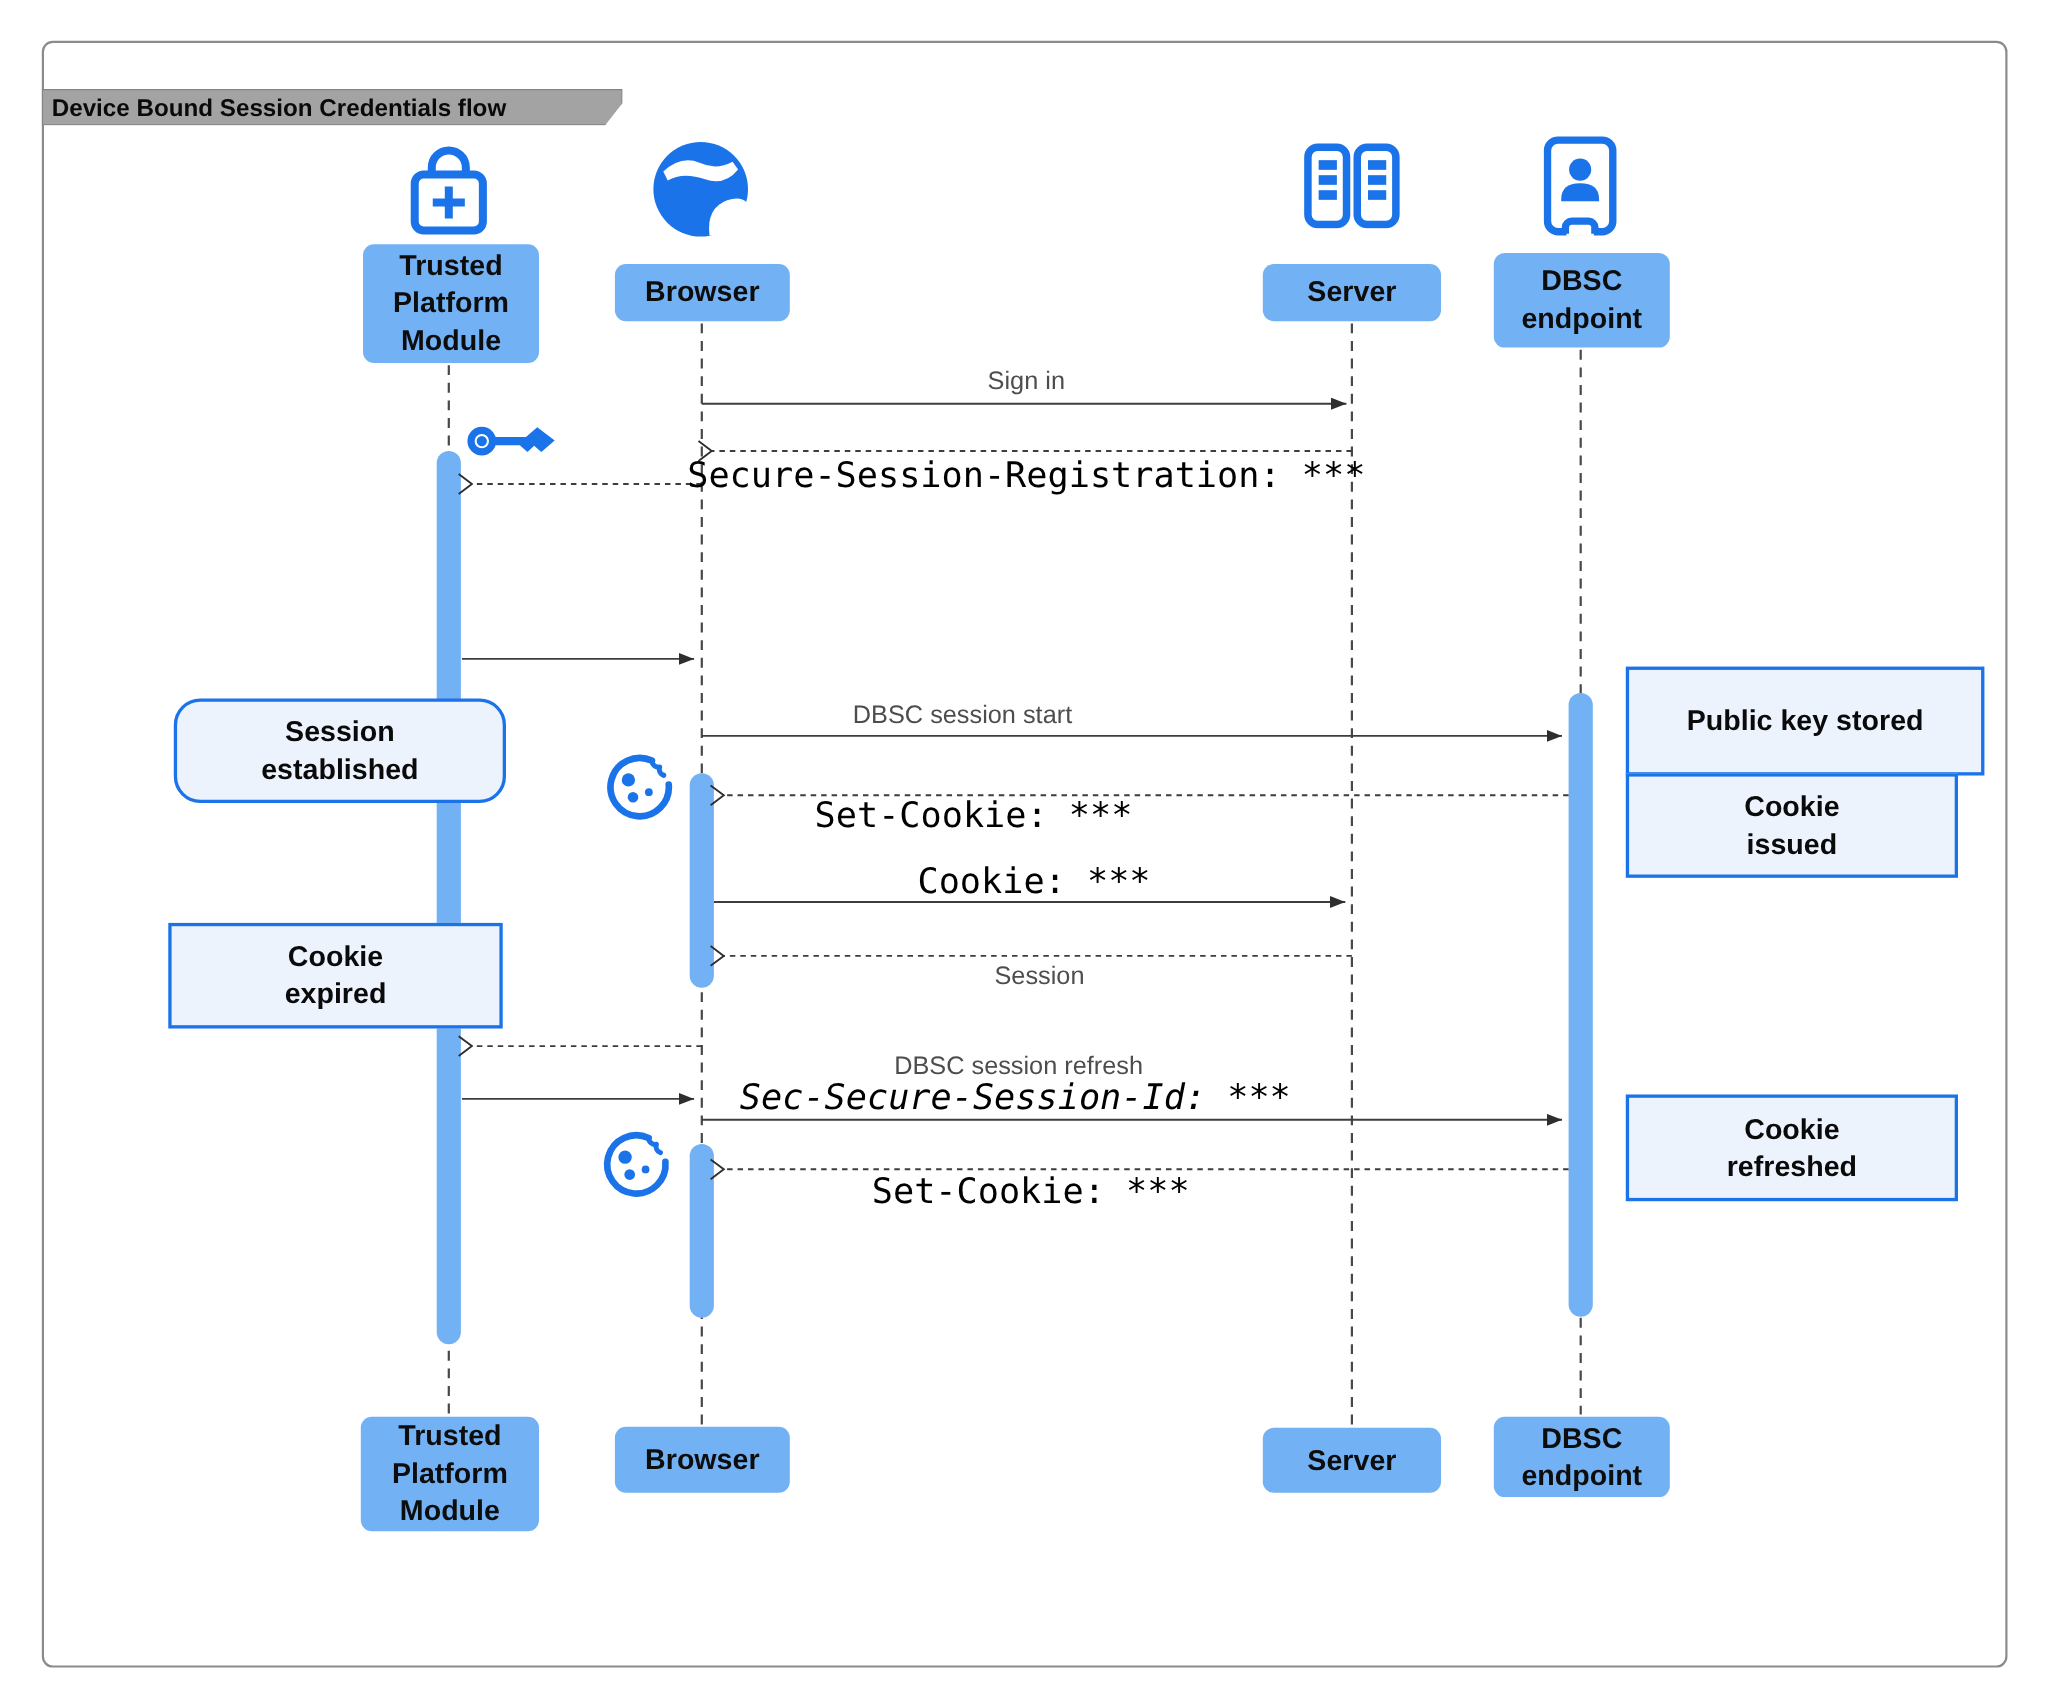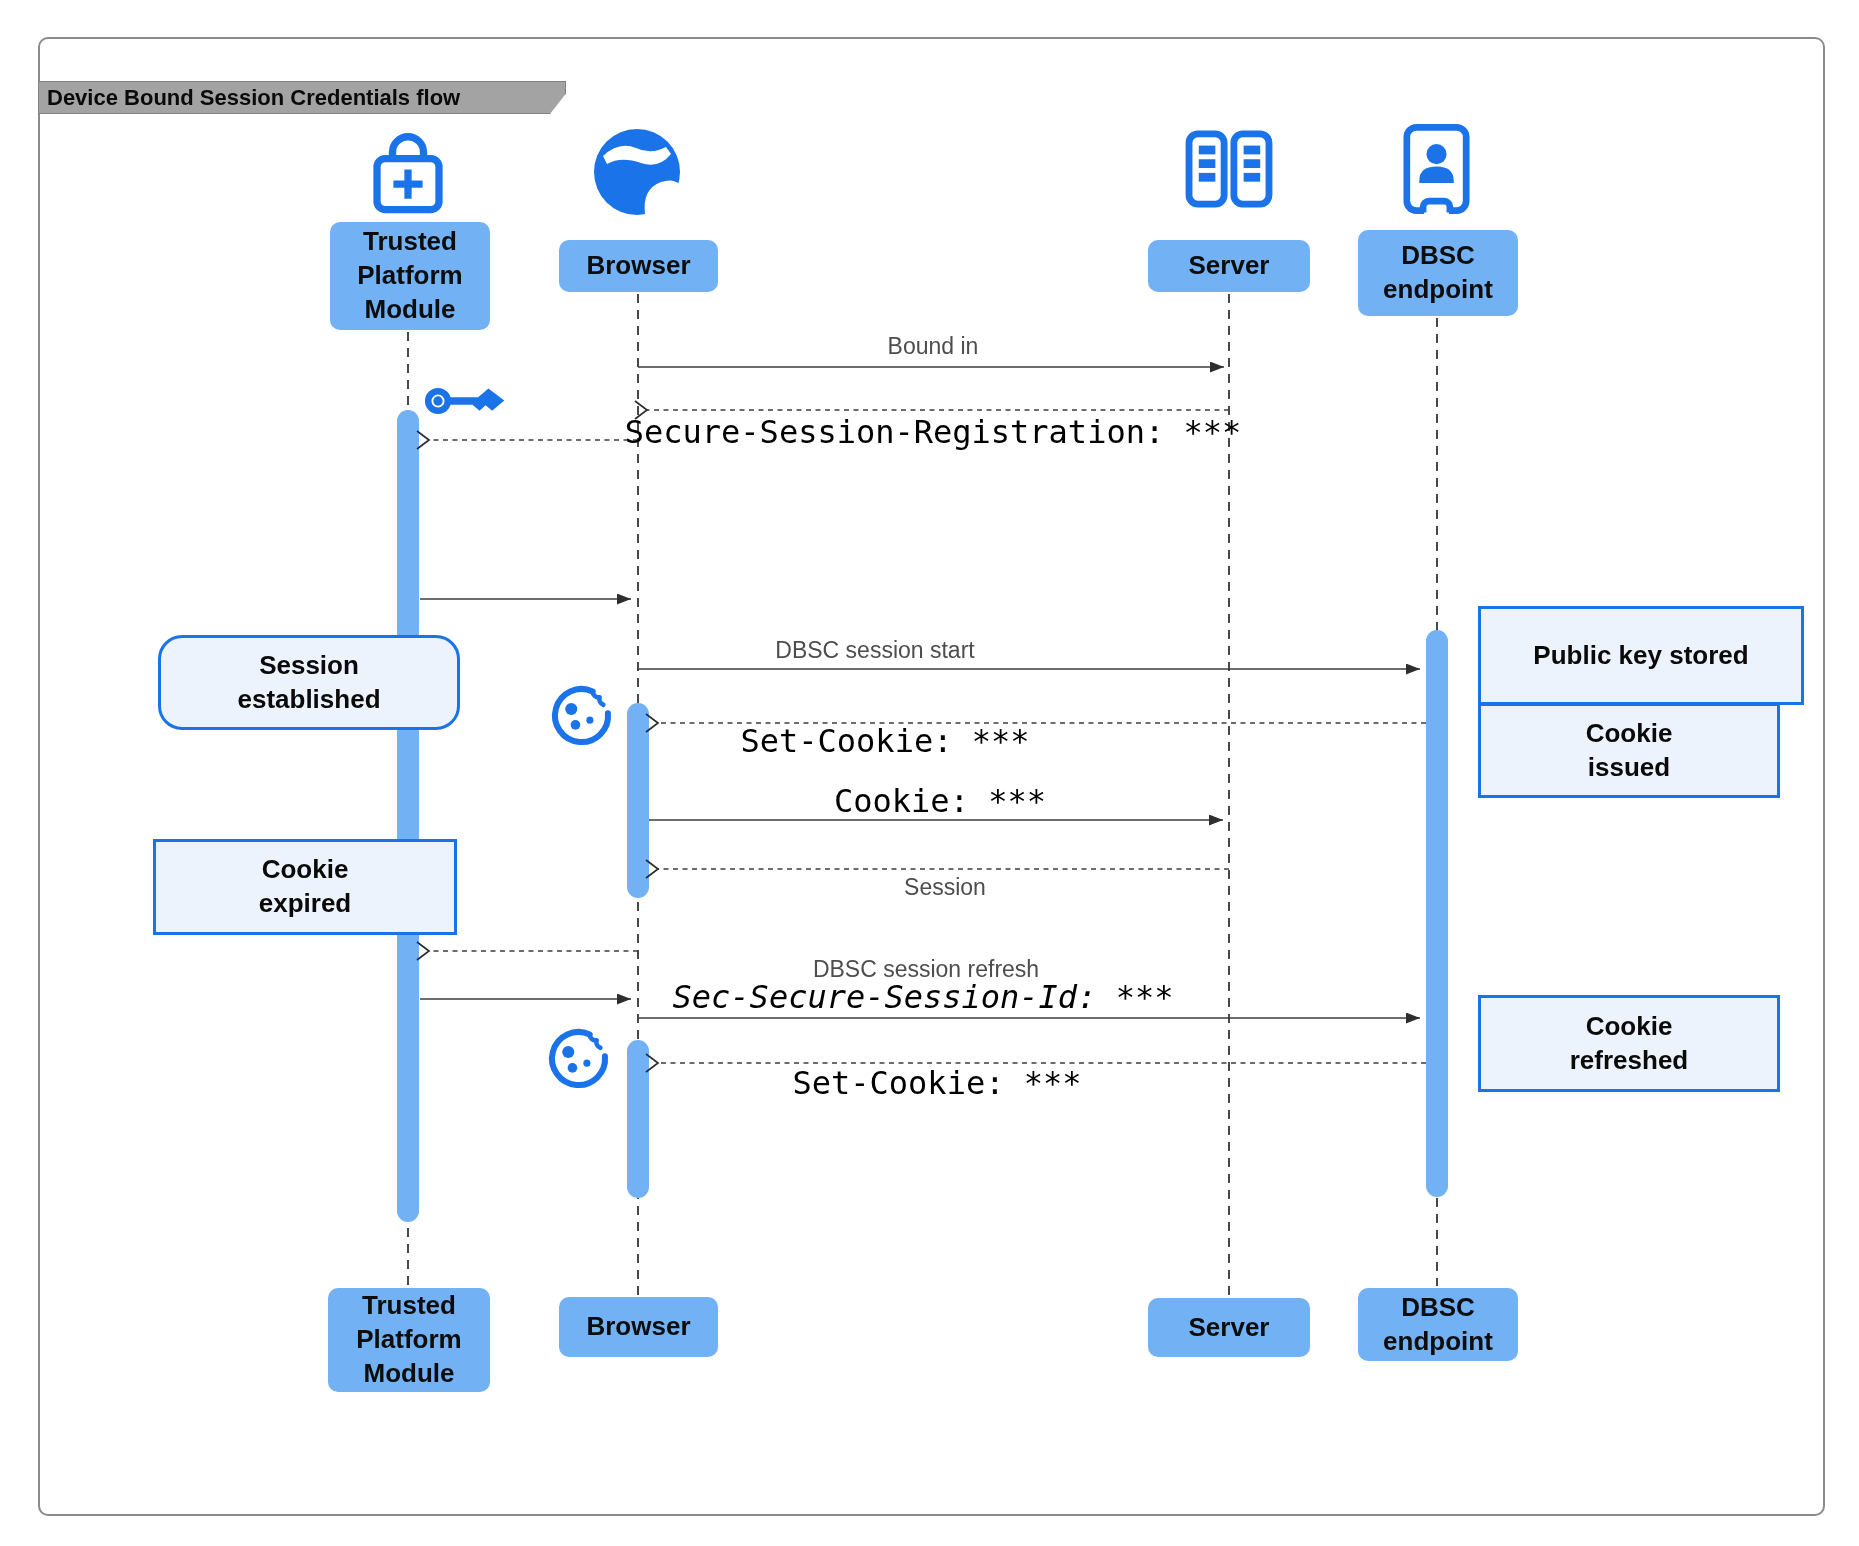--- a/index.html
+++ b/index.html
@@ -67,21 +67,21 @@
       <line x1="1426" y1="723" x2="657" y2="723" marker-end="url(#open)" stroke-dasharray="5 4.5"></line>
       <line x1="649" y1="820" x2="1223" y2="820" marker-end="url(#tri)"></line>
       <line x1="1229" y1="869" x2="657" y2="869" marker-end="url(#open)" stroke-dasharray="5 4.5"></line>
       <line x1="638" y1="951" x2="428" y2="951" marker-end="url(#open)" stroke-dasharray="5 4.5"></line>
       <line x1="420" y1="999" x2="631" y2="999" marker-end="url(#tri)"></line>
       <line x1="638" y1="1018" x2="1420" y2="1018" marker-end="url(#tri)"></line>
       <line x1="1426" y1="1063" x2="657" y2="1063" marker-end="url(#open)" stroke-dasharray="5 4.5"></line>
     </g>
   </svg>
 
-  <div class="msg sans" style="left:933px;top:346px;">Bound in</div>
+  <div class="msg sans" style="left:933px;top:346px;">Sign in</div>
   <div class="msg mono" style="left:933px;top:432px;">Secure-Session-Registration: ***</div>
   <div class="msg sans" style="left:875px;top:650px;">DBSC session start</div>
   <div class="msg mono" style="left:885px;top:741px;">Set-Cookie: ***</div>
   <div class="msg mono" style="left:940px;top:801px;">Cookie: ***</div>
   <div class="msg sans" style="left:945px;top:887px;">Session</div>
   <div class="msg sans" style="left:926px;top:969px;">DBSC session refresh</div>
   <div class="msg mono" style="left:923px;top:997px;font-style:italic;">Sec-Secure-Session-Id: ***</div>
   <div class="msg mono" style="left:937px;top:1083px;">Set-Cookie: ***</div>
 
   <div class="note" style="left:158px;top:635px;width:302px;height:95px;border-radius:24px;">Session

